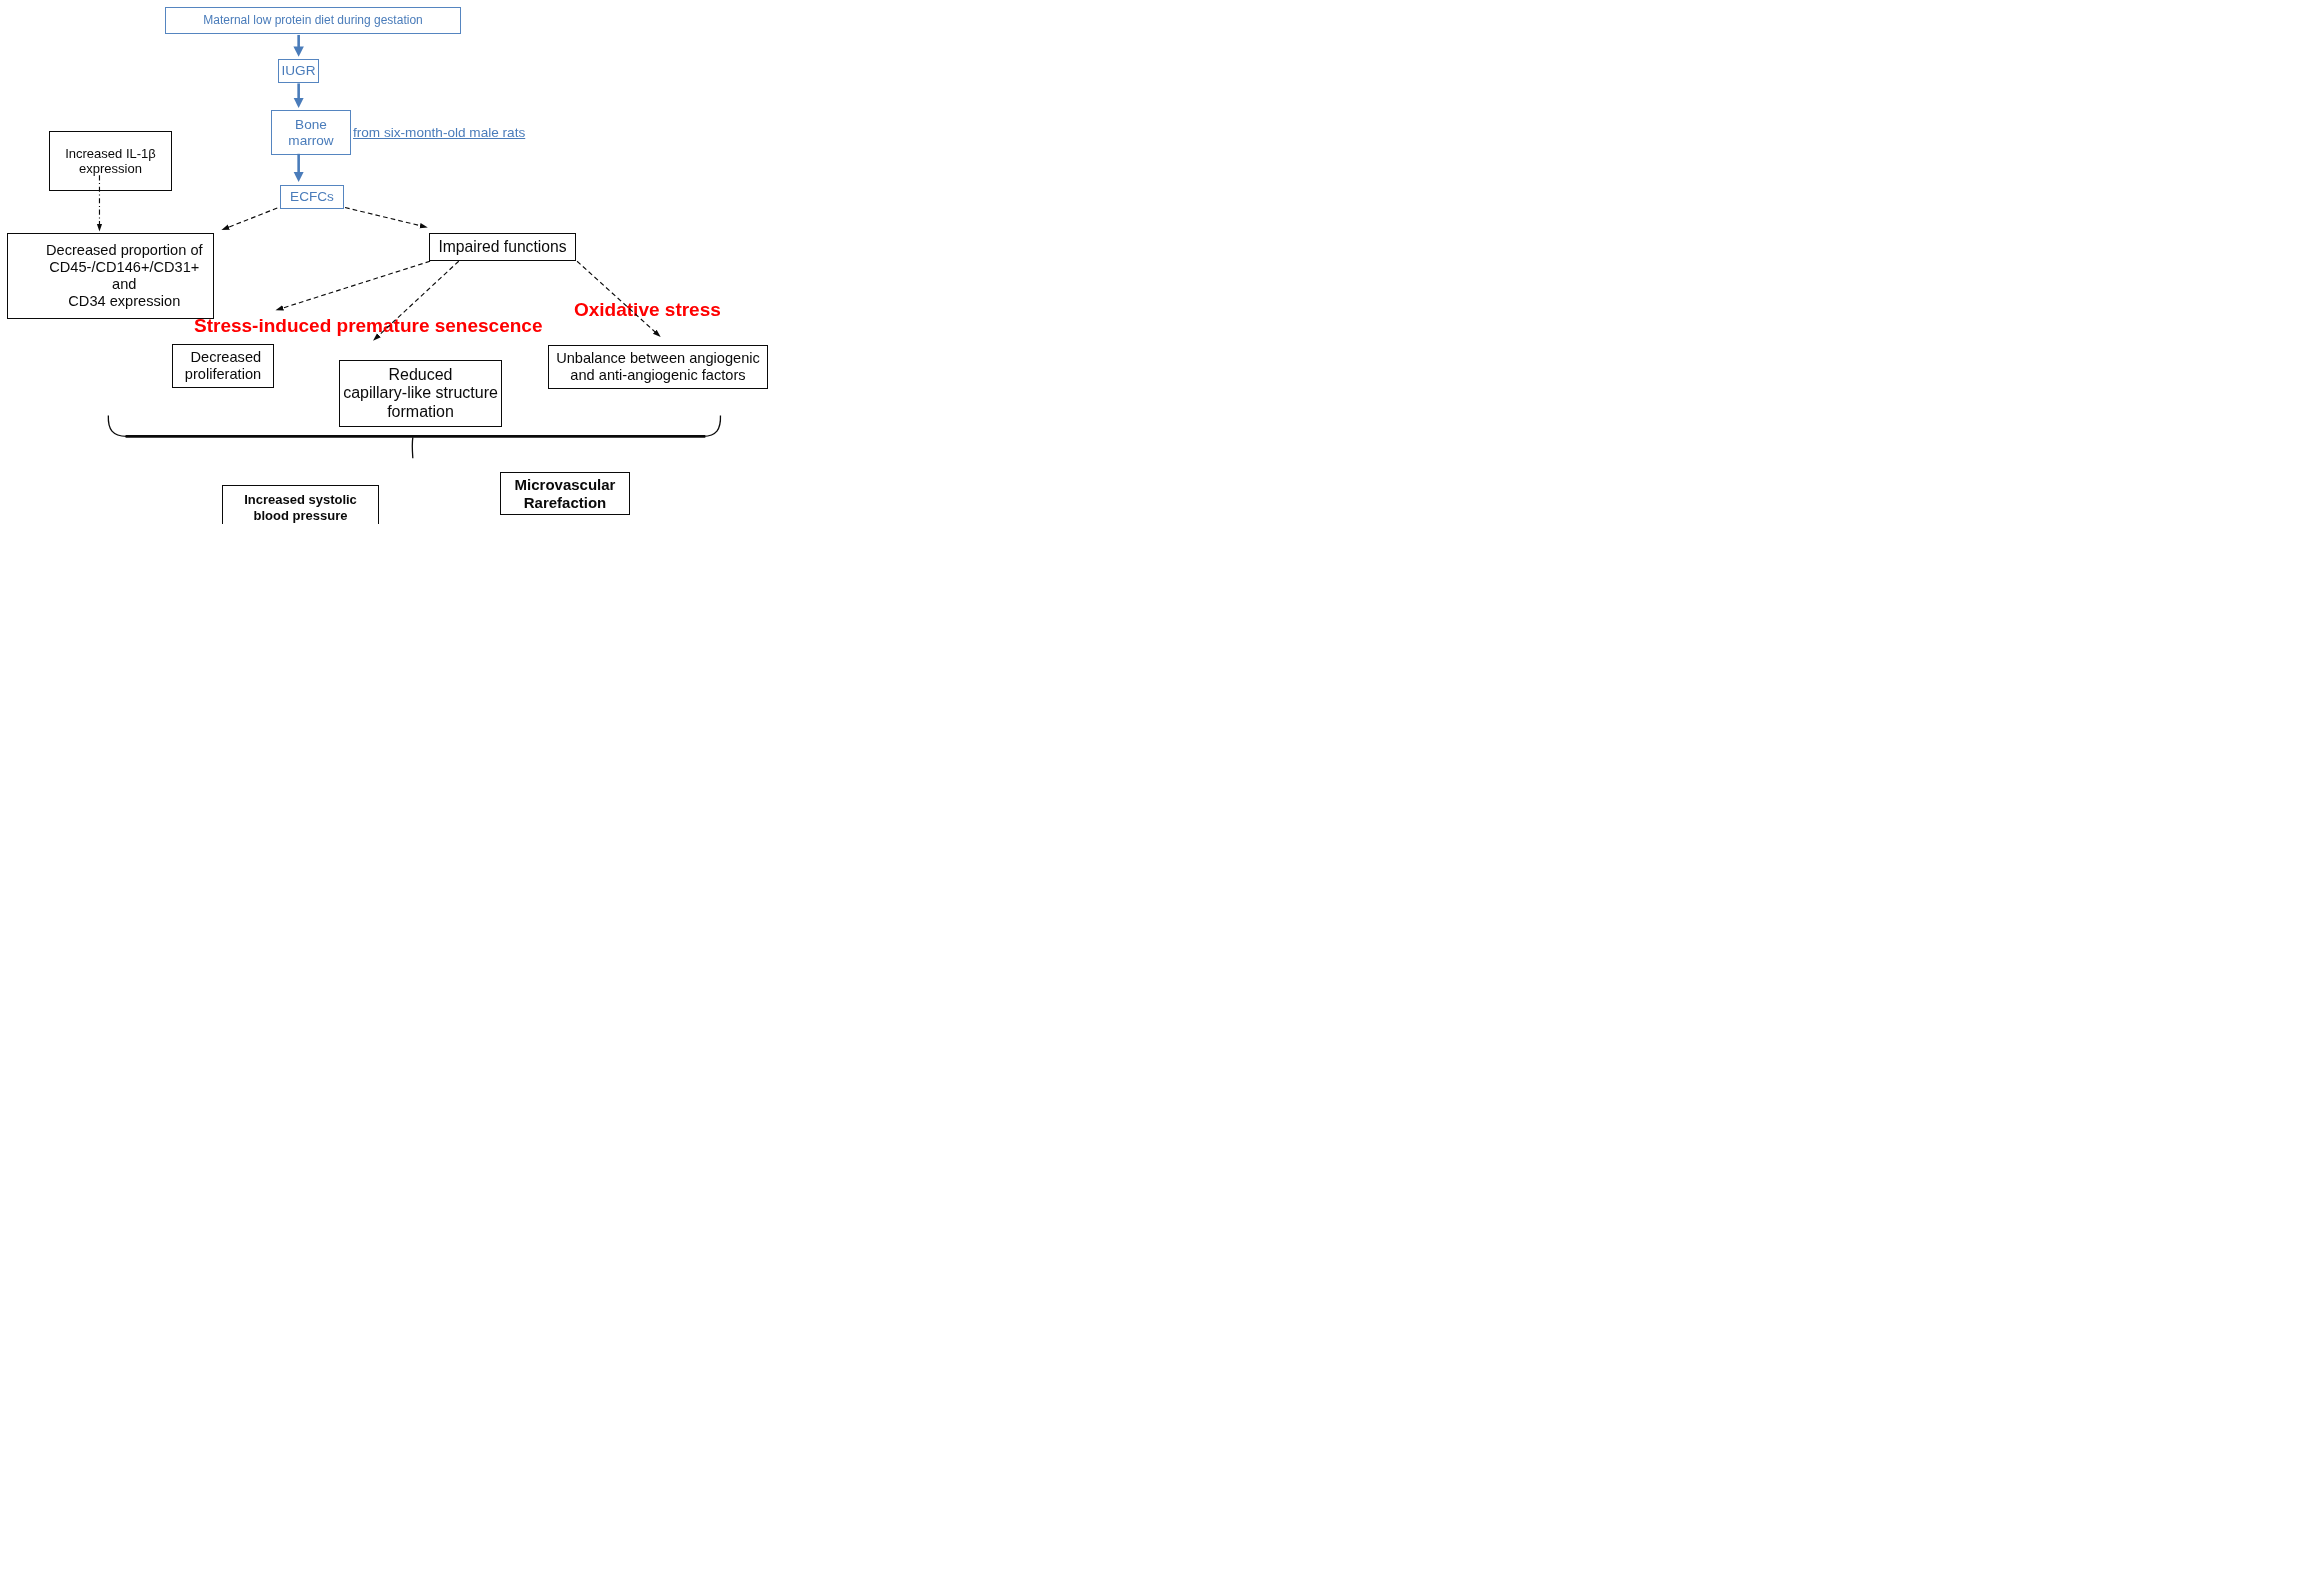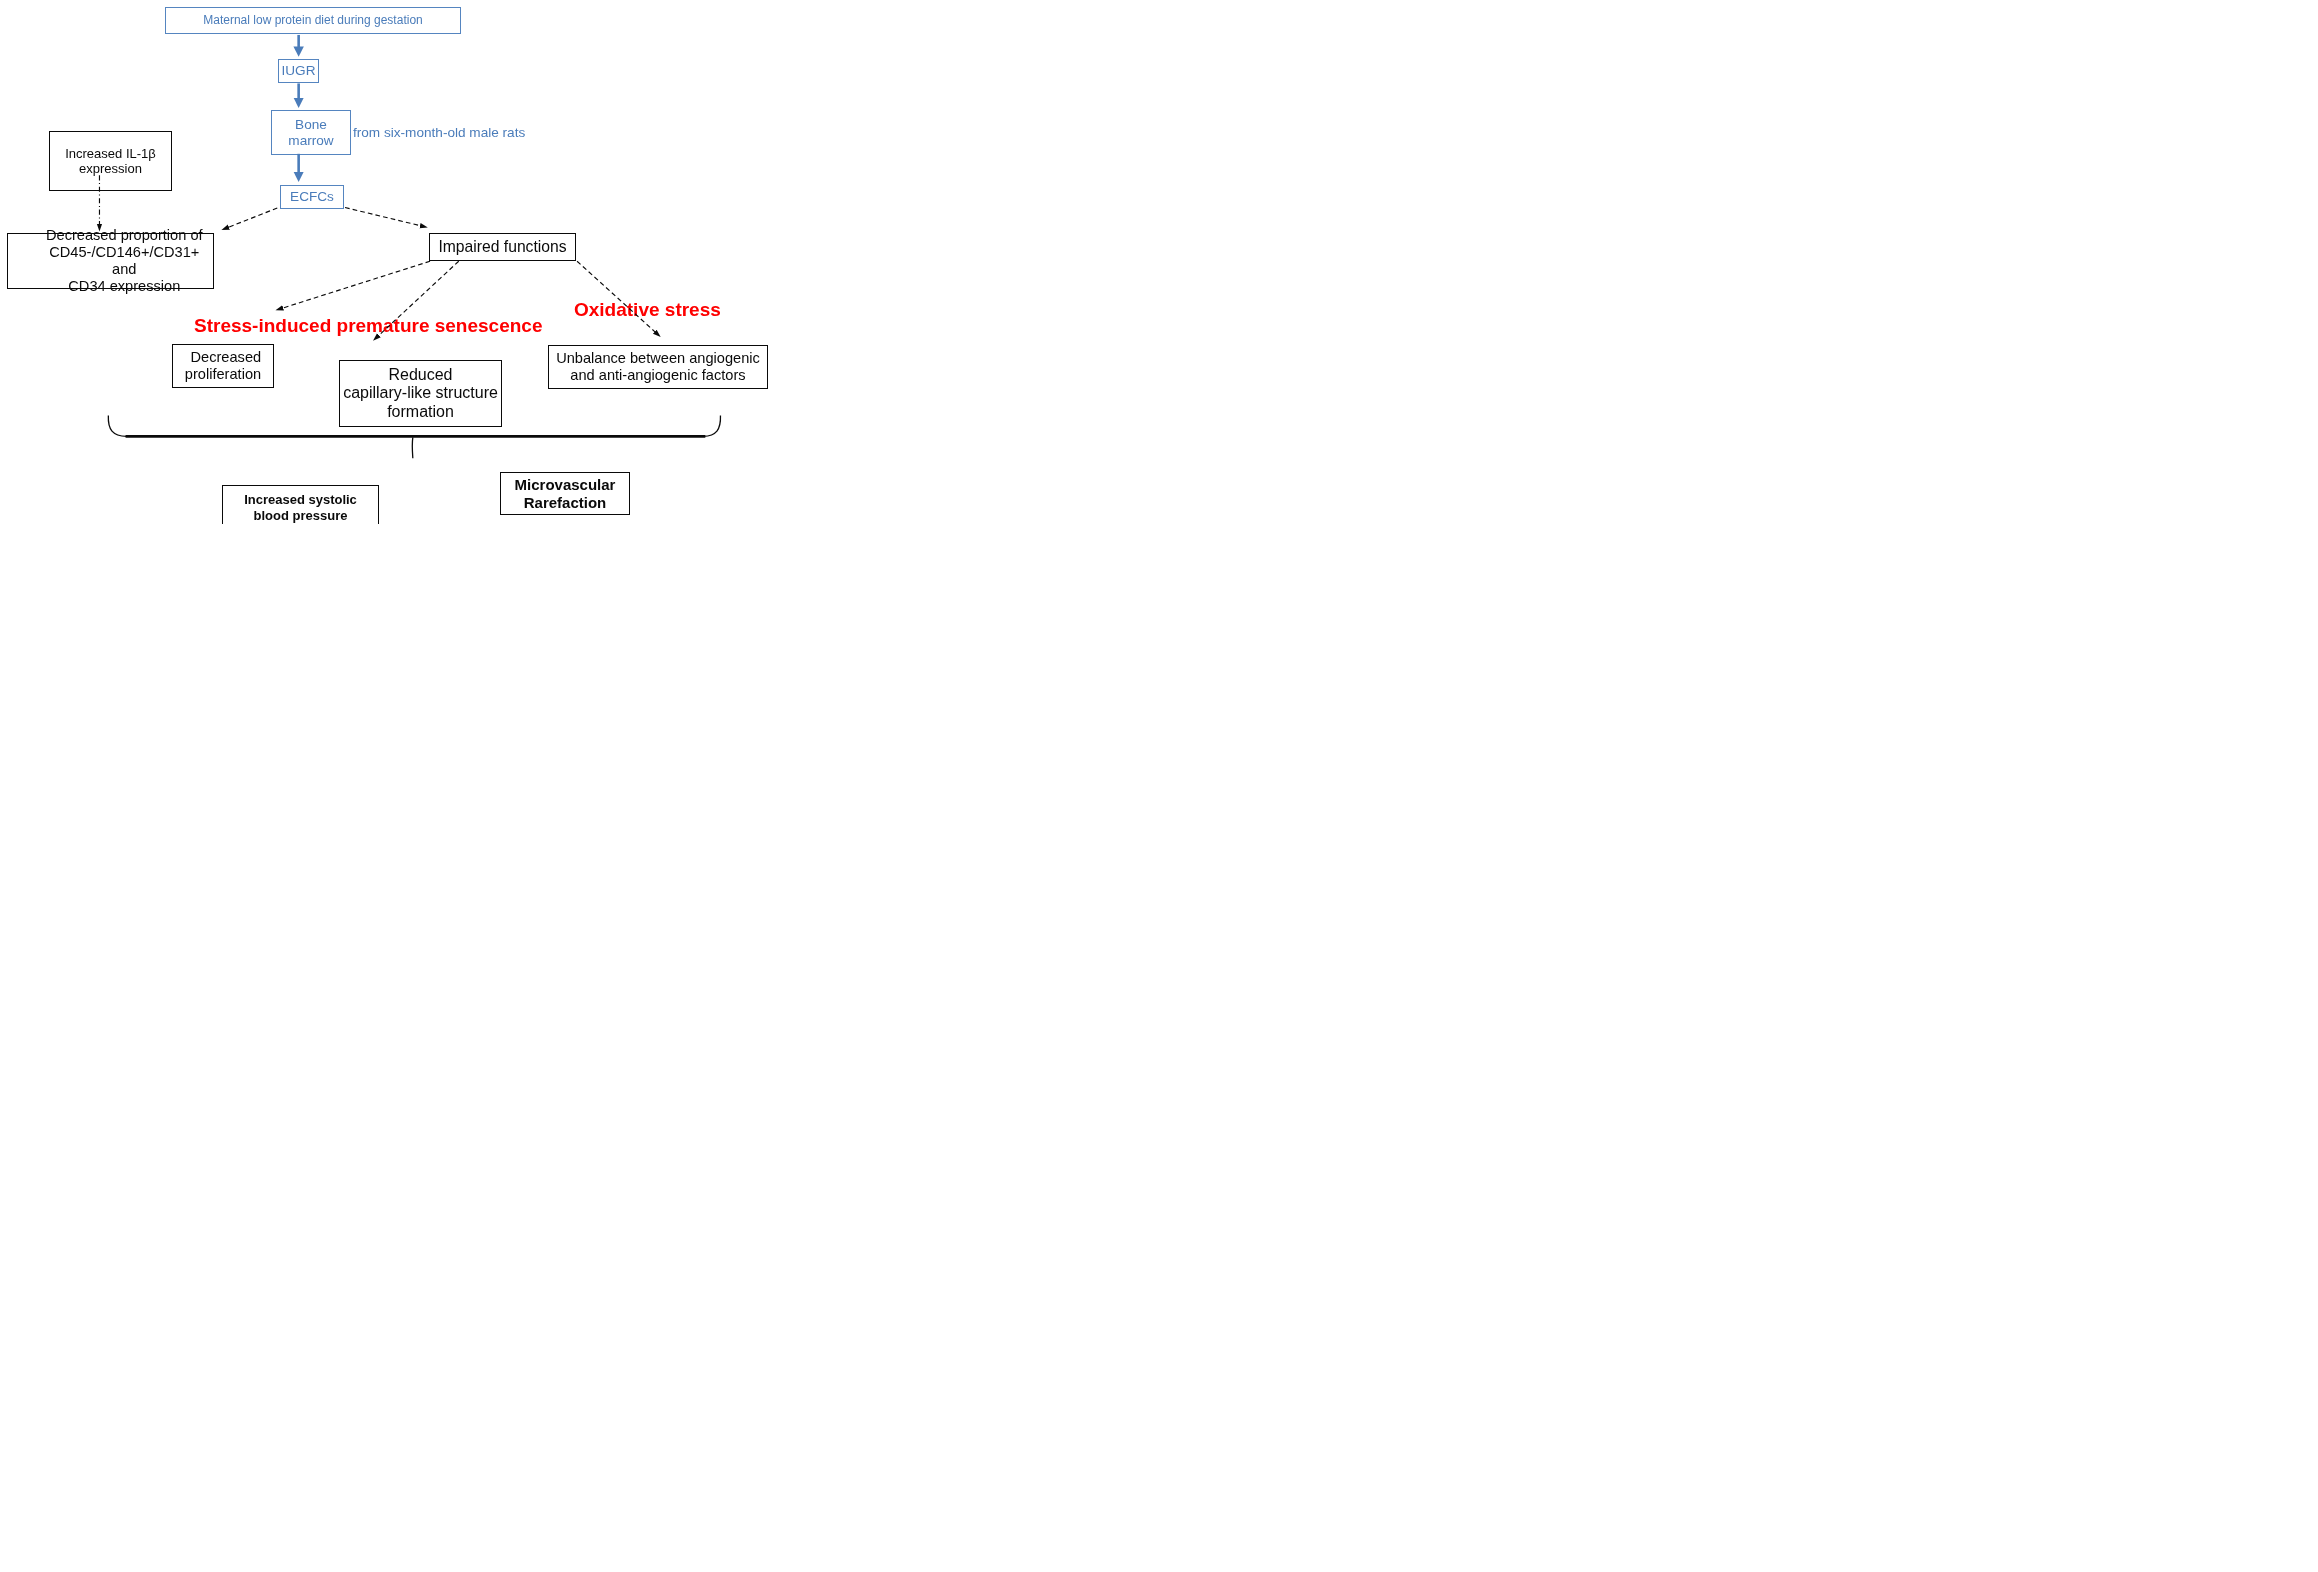--- a/index.html
+++ b/index.html
@@ -27,21 +27,21 @@
   }
   .blue-box{
     border:1px solid #5585c0;
     color:var(--blue);
   }
   .black-box{border:1.6px solid var(--ink);}
   .thin-black{border:1px solid var(--ink);}
   .bold{font-weight:bold;}
   .note{
     position:absolute;color:var(--blue);
-    white-space:nowrap;text-align:right;
+    white-space:nowrap;text-align:right;text-decoration:underline;
   }
   .red-label{
     position:absolute;color:var(--red);
     font-weight:bold;white-space:nowrap;
   }
   #arrow-layer{
     position:absolute;left:0;top:0;width:773px;height:524px;
     pointer-events:none;
   }
 </style>
@@ -57,21 +57,21 @@
   <div class="box blue-box" style="left:271px;top:110px;width:80px;height:45px;font-size:13.6px;">Bone
 marrow</div>
 
   <div class="note" style="left:353px;top:125px;font-size:13.6px;">from six-month-old male rats</div>
 
   <div class="box blue-box" style="left:280px;top:185px;width:64px;height:23.5px;font-size:13.6px;">ECFCs</div>
 
   <div class="box thin-black" style="left:49px;top:131px;width:123px;height:60px;font-size:13px;">Increased IL-1β
 expression</div>
 
-  <div class="box black-box" style="left:6.8px;top:233px;width:207px;height:56px;font-size:14.6px;padding-left:28px;">Decreased proportion of
+  <div class="box black-box" style="left:6.8px;top:233px;width:207px;height:86px;font-size:14.6px;padding-left:28px;">Decreased proportion of
 CD45-/CD146+/CD31+ and
 CD34 expression</div>
 
   <div class="box black-box" style="left:429px;top:233px;width:147px;height:28px;font-size:15.7px;">Impaired functions</div>
 
   <div class="red-label" style="left:194px;top:299px;font-size:19px;margin-top:16px;">Stress-induced premature senescence</div>
 
   <div class="red-label" style="left:574px;top:299px;font-size:19px;">Oxidative stress</div>
 
   <div class="box black-box" style="left:172px;top:344px;width:102px;height:44px;font-size:14.6px;text-align:right;">Decreased

